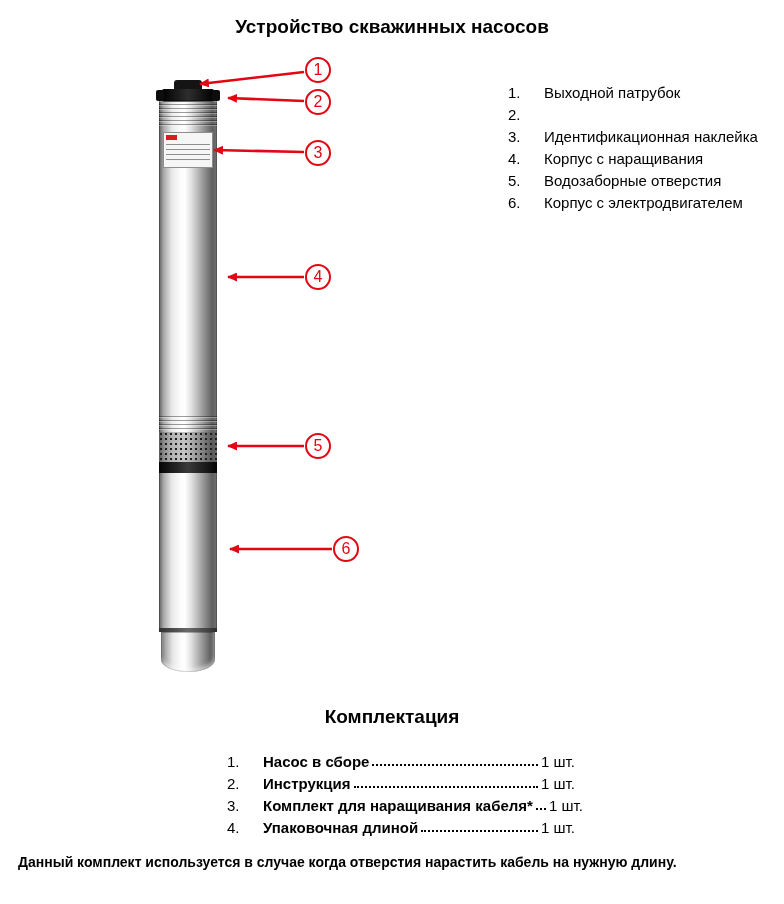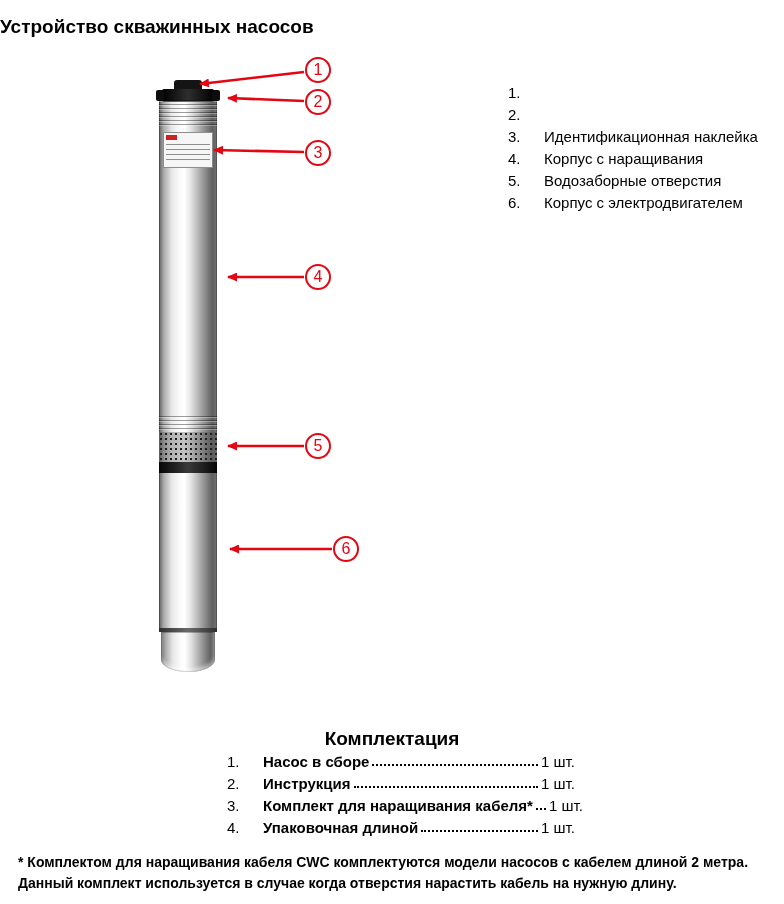--- a/index.html
+++ b/index.html
@@ -2,21 +2,21 @@
 <html><head>
 <meta charset="utf-8">
 <style>
   html,body { margin:0; padding:0; background:#fff; }
   .page {
     position:relative; width:784px; height:904px; background:#ffffff;
     font-family:"Liberation Sans", sans-serif; color:#000; overflow:hidden;
   }
   .page-title {
     position:absolute; top:16px; left:0; width:784px;
-    font-size:19px; font-weight:bold;
+    text-align:center; font-size:19px; font-weight:bold;
   }
 
   
   .pump { position:absolute; left:157px; top:80px; width:62px; height:592px; }
   .metal {
     background:linear-gradient(90deg,#5f5f5f 0%,#a9a9a9 8%,#e8e8e8 22%,#fbfbfb 36%,
       #ffffff 44%,#e3e3e3 55%,#b5b5b5 68%,#8a8a8a 80%,#606060 92%,#737373 100%);
   }
   .pump-main { position:absolute; left:2px; top:20px; width:58px; height:532px;
     box-shadow: inset 0 0 0 1px rgba(0,0,0,.25); }
@@ -59,21 +59,21 @@
     display:flex; align-items:center; justify-content:center; box-sizing:border-box;
   }
 
   
   .legend { position:absolute; left:508px; top:82px; font-size:15px; line-height:22px; }
   .legend-row { display:flex; }
   .legend-num { width:36px; flex:0 0 36px; }
 
   
   .section-title {
-    position:absolute; top:728px; left:0; width:784px;
+    position:absolute; top:706px; left:0; width:784px;
     text-align:center; font-size:19px; font-weight:bold;
   }
   .pkg-list { position:absolute; left:227px; top:748px; width:348px; font-size:15px; }
   .pkg-row { display:flex; align-items:flex-end; height:22px; }
   .pkg-num { width:36px; flex:0 0 36px; }
   .pkg-label { white-space:nowrap;font-weight:bold; }
   .pkg-leader { flex:1 1 auto; border-bottom:2px dotted #000; margin:0 3px 4px 3px; min-width:10px; }
   .pkg-qty { white-space:nowrap; }
 
   
@@ -131,20 +131,21 @@
   <div class="callout" style="left:305px; top:433px;">
       <span>5</span>
     </div>
   <div class="callout" style="left:333px; top:536px;">
       <span>6</span>
     </div>
 
   <div class="legend">
     <div class="legend-row">
       <span class="legend-num">1.</span>
+      <span>Выходной патрубок</span>
     </div>
     <div class="legend-row">
       <span class="legend-num">2.</span>
     </div>
     <div class="legend-row">
       <span class="legend-num">3.</span>
       <span>Идентификационная наклейка</span>
     </div>
     <div class="legend-row">
       <span class="legend-num">4.</span>
@@ -183,17 +184,16 @@
     </div>
     <div class="pkg-row">
       <span class="pkg-num">4.</span>
       <span class="pkg-label">Упаковочная длиной</span>
       <span class="pkg-leader"></span>
       <span class="pkg-qty">1 шт.</span>
     </div>
   </div>
 
   <div class="footnote">
-    <div>*  Комплектом для наращивания кабеля CWC комплектуются модели насосов с кабелем длиной 2 метра.</div>
     <div>Данный комплект используется в случае когда отверстия нарастить кабель на нужную длину.</div>
   </div>
 
 </div>
 
 </body></html>

